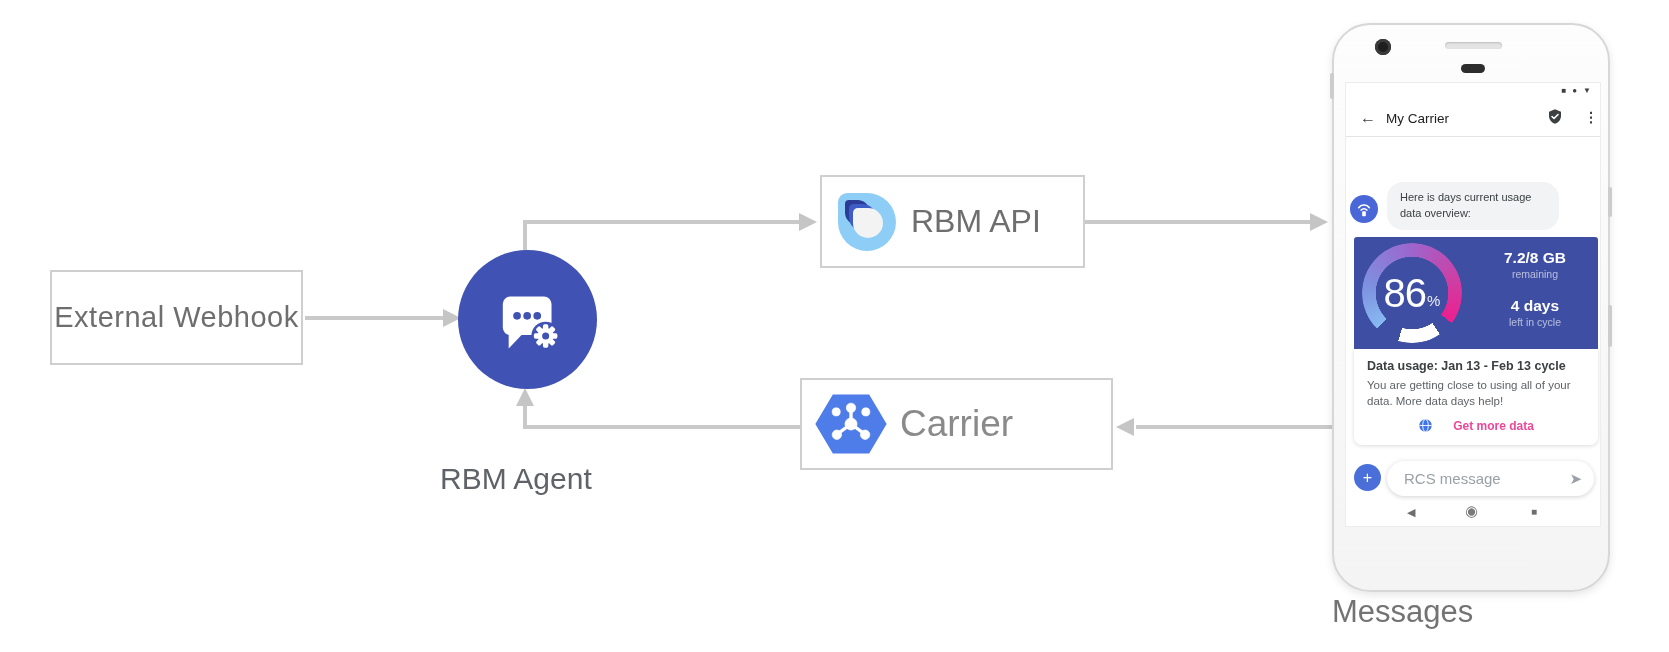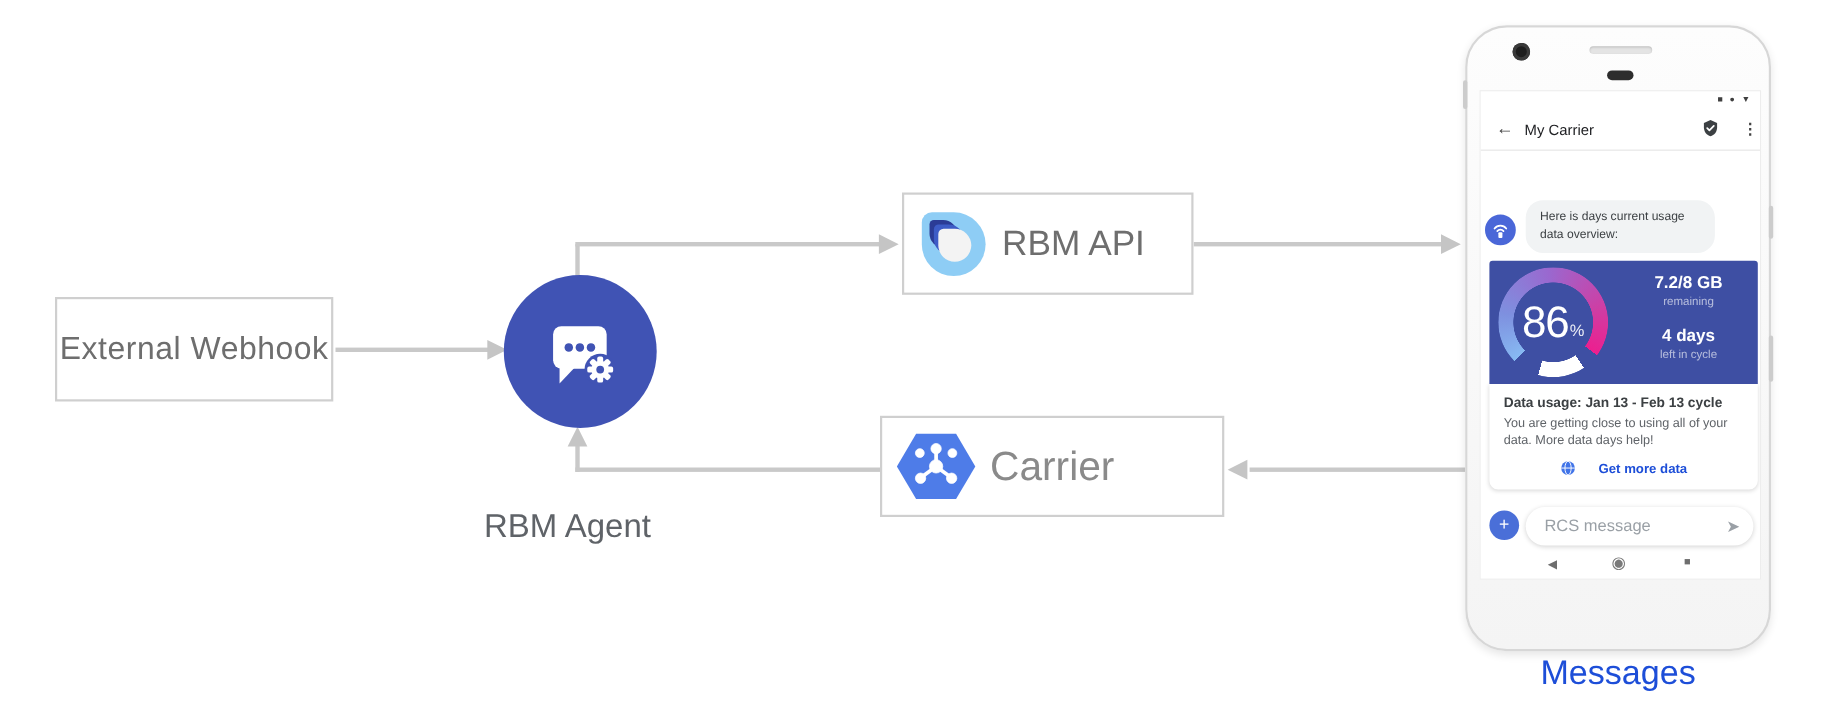--- a/index.html
+++ b/index.html
@@ -71,37 +71,37 @@
   #hero-stats{position:absolute;right:7px;top:12px;width:112px;text-align:center;color:#fff;}
   .stat-big{font-size:15.5px;font-weight:bold;}
   .stat-sub{font-size:10.5px;color:rgba(255,255,255,.62);margin-top:1px;}
   .stat-gap{height:17px;}
 
   #card-body{background:#fff;border-radius:0 0 8px 8px;box-shadow:0 1px 4px rgba(0,0,0,.15);
              padding:10px 13px 12px;box-sizing:border-box;}
   #card-title{font-size:12.5px;font-weight:bold;color:#3c4043;}
   #card-desc{font-size:11.5px;color:#5f6368;line-height:1.4;margin-top:4px;}
   #card-action{margin-top:9px;display:flex;align-items:center;justify-content:center;gap:20px;
-               color:#1d4ed8;font-size:12px;font-weight:bold;cursor:pointer;}
+               color:#ec4899;font-size:12px;font-weight:bold;cursor:pointer;}
 
   #plus-btn{position:absolute;left:8px;top:381px;width:27px;height:27px;border-radius:50%;background:#4a6fd8;
             color:#fff;font-size:16px;display:flex;align-items:center;justify-content:center;cursor:pointer;}
   #composer-pill{position:absolute;left:41px;top:378px;width:207px;height:35px;border-radius:18px;background:#fff;
                  box-shadow:0 1px 5px rgba(0,0,0,.18);display:flex;align-items:center;box-sizing:border-box;padding:0 12px 0 15px;}
   #rcs-input{flex:1;border:none;outline:none;background:transparent;font-family:"Liberation Sans",sans-serif;
              font-size:15px;color:#3c4043;min-width:0;}
   #rcs-input::placeholder{color:#9aa0a6;}
   #send-icon{color:#9aa0a6;font-size:15px;flex:0 0 auto;}
 
   .nav-ic{position:absolute;color:#6e6e6e;}
   #nav-back{left:61px;top:423px;font-size:11px;}
   #nav-home{left:119px;top:419px;font-size:15px;color:#7a7a7a;}
   #nav-overview{left:185px;top:423px;font-size:10px;}
 
-  #label-messages{position:absolute;left:1332px;top:594px;width:278px;text-align:center;font-size:31px;color:#1d4ed8;}
+  #label-messages{position:absolute;left:1332px;top:594px;width:278px;font-size:31px;color:#737373;}
 </style>
 </head>
 <body>
 
 <div id="canvas">
 
   <div class="dbox" id="box-trigger">
     <span class="dbox-label">External Webhook</span>
   </div>
 

